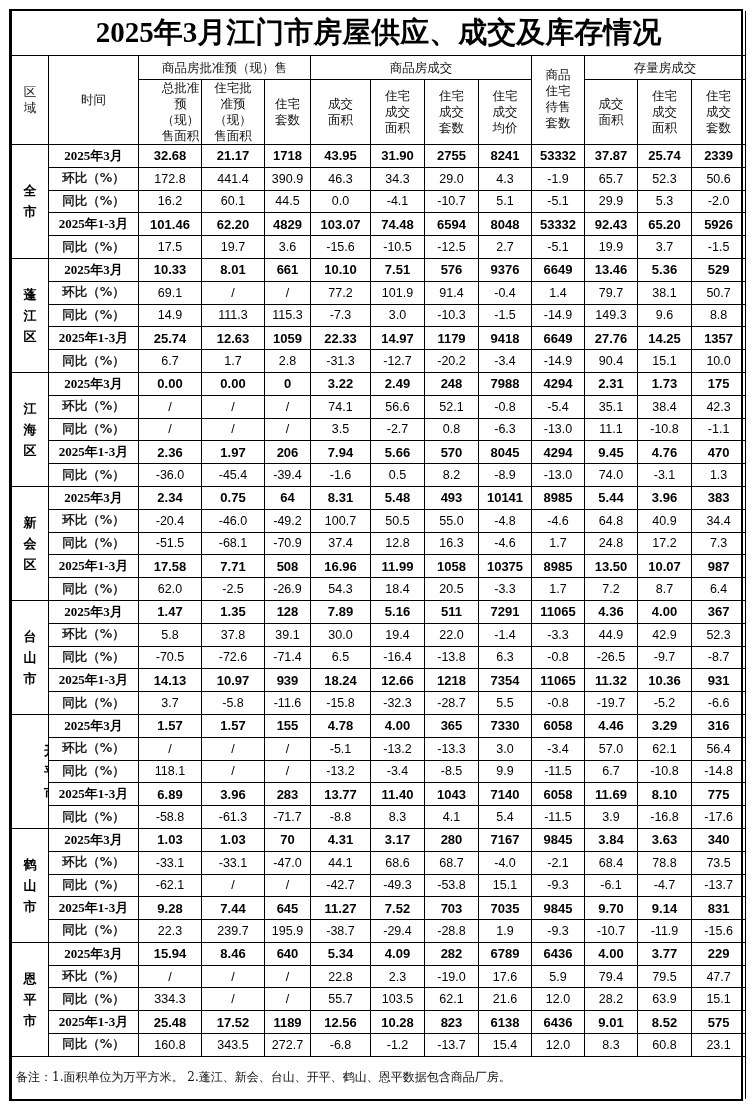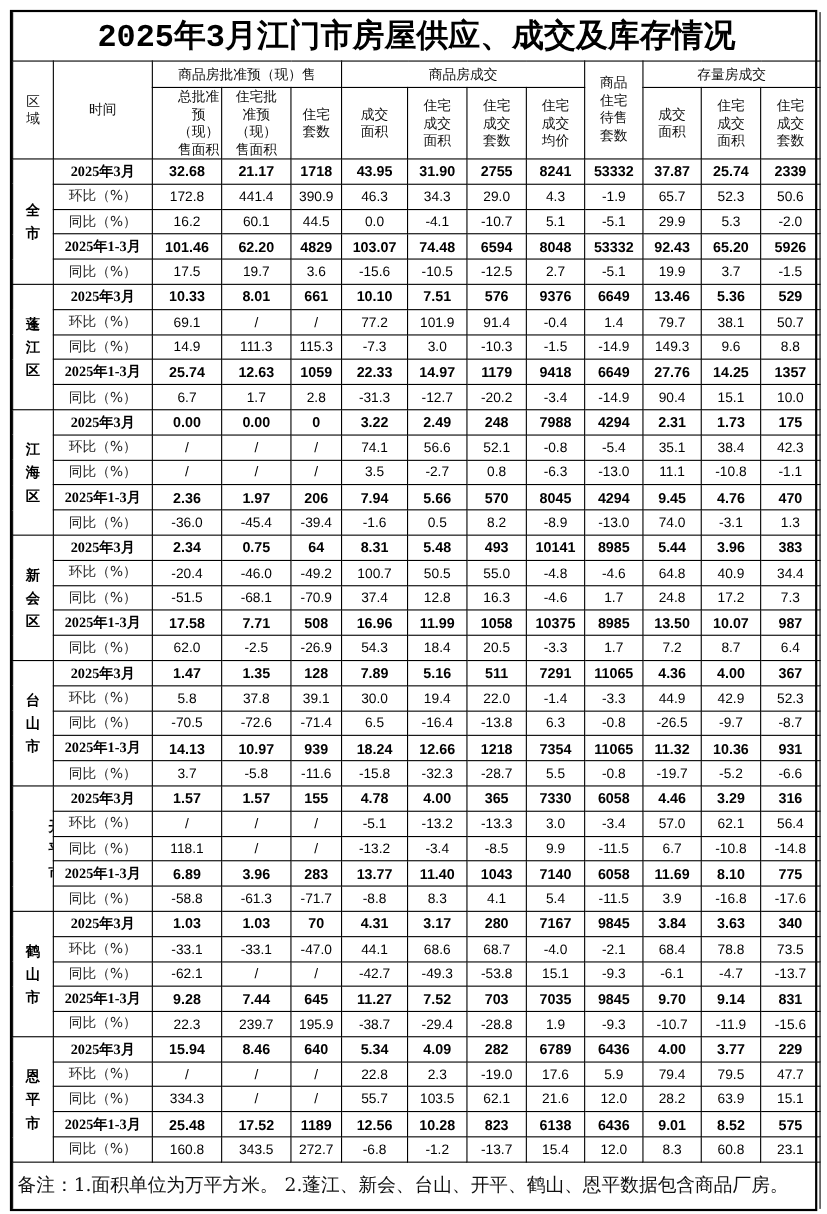--- a/index.html
+++ b/index.html
@@ -1,29 +1,29 @@
 <!DOCTYPE html>
 <html><head>
 <meta charset="utf-8">
 <style>
   html, body { margin:0; padding:0; background:#ffffff; }
   body { width:752px; height:1104px; position:relative; overflow:hidden; font-family:"Liberation Sans", "DejaVu Sans", sans-serif; color:#000; }
   #sheet { position:absolute; left:9px; top:9px; width:734px; border:2px solid #000; box-sizing:border-box; }
   table { border-collapse:collapse; width:100%; table-layout:fixed; }
   td, th { border:1.5px solid #000; padding:0; text-align:center; vertical-align:middle; overflow:hidden; }
-  .title { height:44px; font-family:Liberation Mono, monospace; font-weight:bold; font-size:29px; letter-spacing:0px; border-top:none; }
+  .title { height:44px; font-family:Liberation Serif, serif; font-weight:bold; font-size:29px; letter-spacing:0px; border-top:none; }
   .h { font-family:"DejaVu Sans", sans-serif; font-size:12.5px; font-weight:normal; line-height:16px; color:#111; }
   .h1 { height:24px; }
   .h2 { height:57px; }
   .region { font-family:Liberation Serif, serif; font-size:15px; line-height:21px;text-align:center; }
   tr.d td { height:21.8px; font-size:12.5px; }
-  tr.d td.lbl { font-family:"DejaVu Sans", sans-serif; font-size:12.5px; color:#222; }
+  tr.d td.lbl { font-family:"DejaVu Sans", sans-serif; font-size:12.5px; color:#222;font-weight:bold; }
   tr.b td { font-weight:bold; font-size:13px; }
   tr.b td.lbl { font-family:"Liberation Serif", "DejaVu Serif", serif; font-weight:bold; font-size:13px; color:#000000; }
-  .note { height:42px; text-align:left; padding-left:4px; font-family:"DejaVu Serif", serif; font-size:17px; color:#111; border-bottom:none; }
+  .note { height:42px; text-align:left; padding-left:4px; font-family:"DejaVu Serif", serif; font-size:12px; color:#111; border-bottom:none; }
 </style>
 </head>
 <body>
 
 <div id="sheet">
   <table>
     <colgroup>
       <col style="width:37px">
         <col style="width:90px">
       <col style="width:63px">

